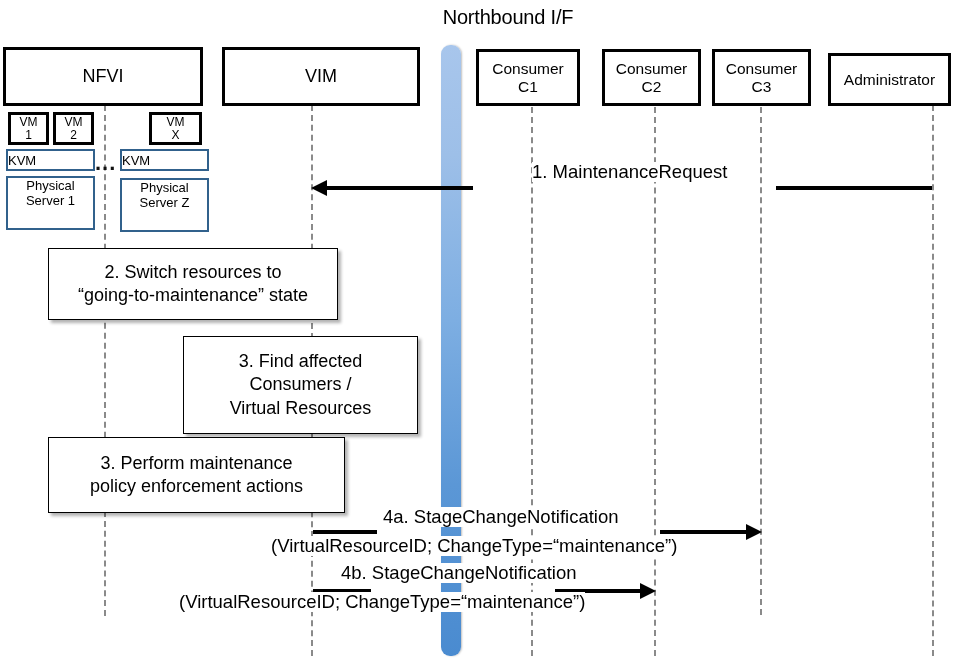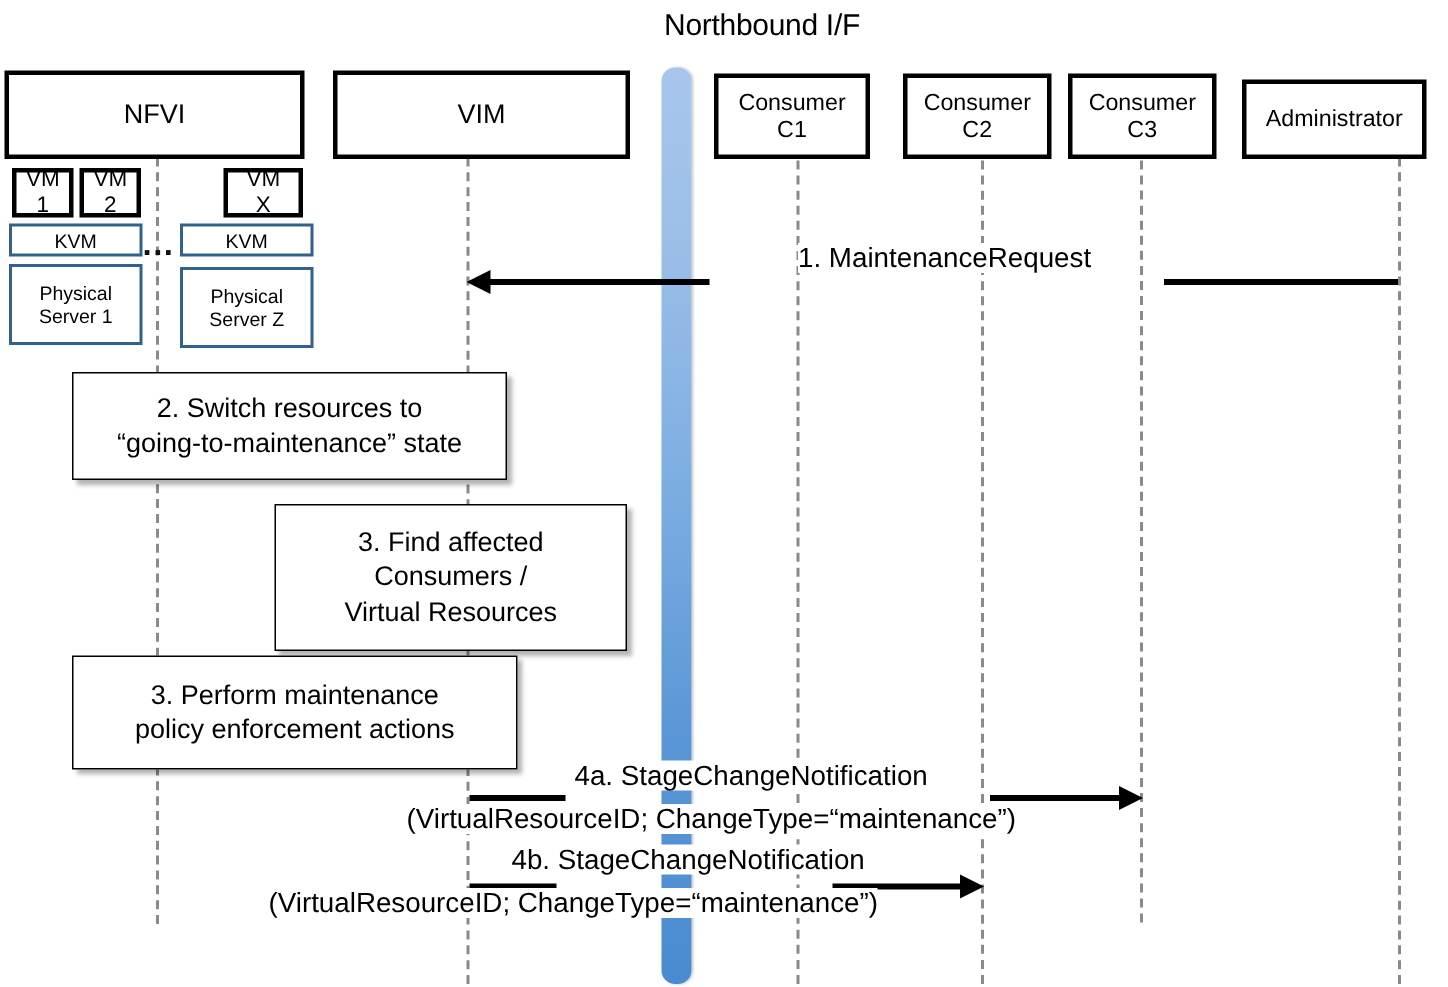--- a/index.html
+++ b/index.html
@@ -70,30 +70,29 @@
   }
 
   
   .vm-box {
     border: 3px solid #000000;
     background: #ffffff;
     display: flex;
     align-items: center;
     justify-content: center;
     text-align: center;
-    font-size: 15px;
+    font-size: 12px;
     line-height: 1.08;
     z-index: 5;
   }
   .kvm-box, .pserver-box {
     border: 2.5px solid #31618C;
     background: #ffffff;
     display: flex;
     align-items: center;
-    justify-content: center;
     text-align: center;
     z-index: 5;
   }
   .kvm-box { font-size: 13px; }
   .pserver-box { font-size: 13px; line-height: 1.18; }
   .ellipsis-dots {
     font-size: 22px;
     font-weight: 700;
     letter-spacing: 1px;
     color: #111;

